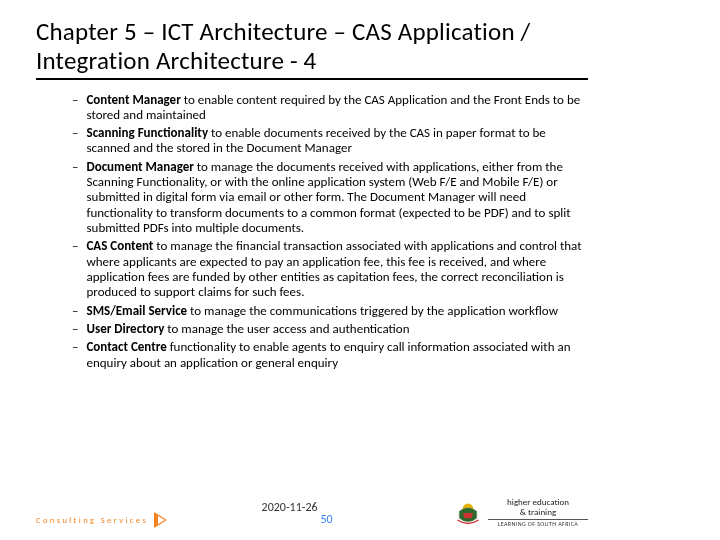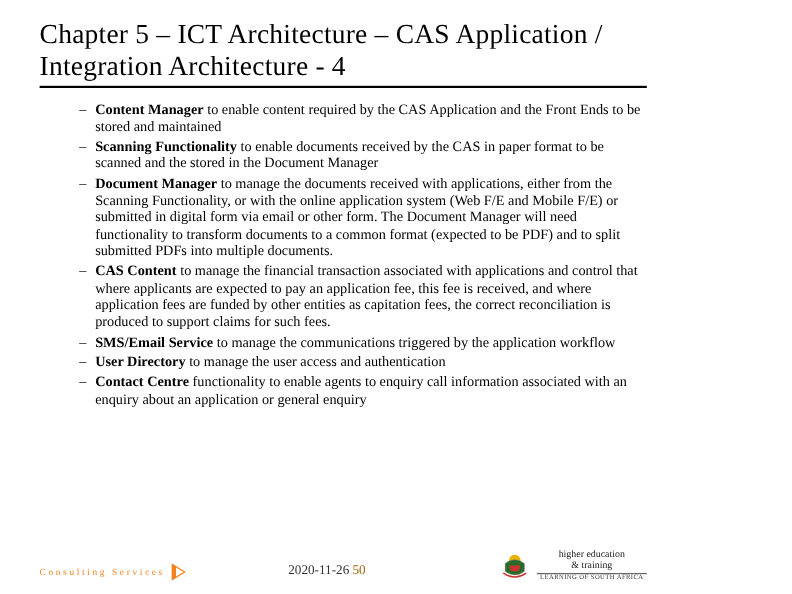--- a/index.html
+++ b/index.html
@@ -1,34 +1,34 @@
 <!DOCTYPE html>
 <html><head>
 <meta charset="utf-8">
 <style>
   * { box-sizing: border-box; margin: 0; padding: 0; }
   html, body { width: 720px; height: 540px; font-family: Calibri, "Segoe UI", Arial, sans-serif; background: #fff; color: #000; }
-  .slide { position: relative; width: 624px; height: 540px; padding: 18px 36px 0 36px; font-family: Liberation Serif, serif; }
+  .slide { position: relative; width: 624px; height: 540px; padding: 18px 36px 0 36px; }
   .title { font-size: 25px; font-weight: 400; line-height: 1.15; border-bottom: 2px solid #000; padding-bottom: 2px; margin-bottom: 12px; letter-spacing: 0.2px; }
   .body { font-size: 15.5px; }
   .top-bullet { display: flex; margin-left: 6px; margin-bottom: 6px; }
   .top-bullet .dot { width: 4px; height: 4px; background: #000; margin: 9px 12px 0 0; flex: 0 0 auto; }
   .top-bullet .txt { line-height: 1.22; }
   .sub-list { margin-left: 36px; }
   .sub-item { display: flex; font-size: 13px; line-height: 1.18; margin-bottom: 3px; }
   .sub-item .dash { flex: 0 0 auto; margin-right: 8px; }
   .footer { position: absolute; bottom: 12px; left: 36px; right: 36px; display: flex; align-items: flex-end; font-size: 12px; }
   .footer .ls-logo { display: flex; align-items: center; gap: 6px; }
   .ls-text { line-height: 0.95; }
   .ls-l1 { color: #0a3570; font-weight: 700; font-size: 13px; letter-spacing: 0.6px; }
   .ls-l2 { color: #f58220; font-size: 8.5px; letter-spacing: 2.4px; }
   .tri { width: 0; height: 0; border-top: 8px solid transparent; border-bottom: 8px solid transparent; border-left: 13px solid #f58220; position: relative; }
   .tri::after { content: ""; position: absolute; left: -9px; top: -4px; width: 0; height: 0; border-top: 4px solid transparent; border-bottom: 4px solid transparent; border-left: 7px solid #fff; }
-  .footer .date { position: absolute; left: 50%; transform: translateX(-90%); bottom: 2px; color: #333; }
-  .footer .pagenum { position: absolute; left: 50%; transform: translateX(70%); bottom: 2px; color: #a16207; text-align: right; }
+  .footer .date { position: absolute; left: 50%; transform: translateX(-90%); bottom: 14px; color: #333; }
+  .footer .pagenum { position: absolute; left: 50%; transform: translateX(70%); bottom: 2px; color: #3b82f6; text-align: right; }
   .het-logo { position: absolute; right: 0; bottom: 0; display: flex; align-items: center; gap: 6px; text-align: center; }
   .crest { width: 28px; height: 28px; }
   .het-txt { font-size: 9px; line-height: 1.1; color: #222; }
   .het-line { width: 100px; border-top: 0.5px solid #555; margin-top: 2px; }
   .het-sub { font-size: 6px; letter-spacing: 0.4px; color: #333; }
 </style>
 </head>
 <body>
 
 <div class="slide">

